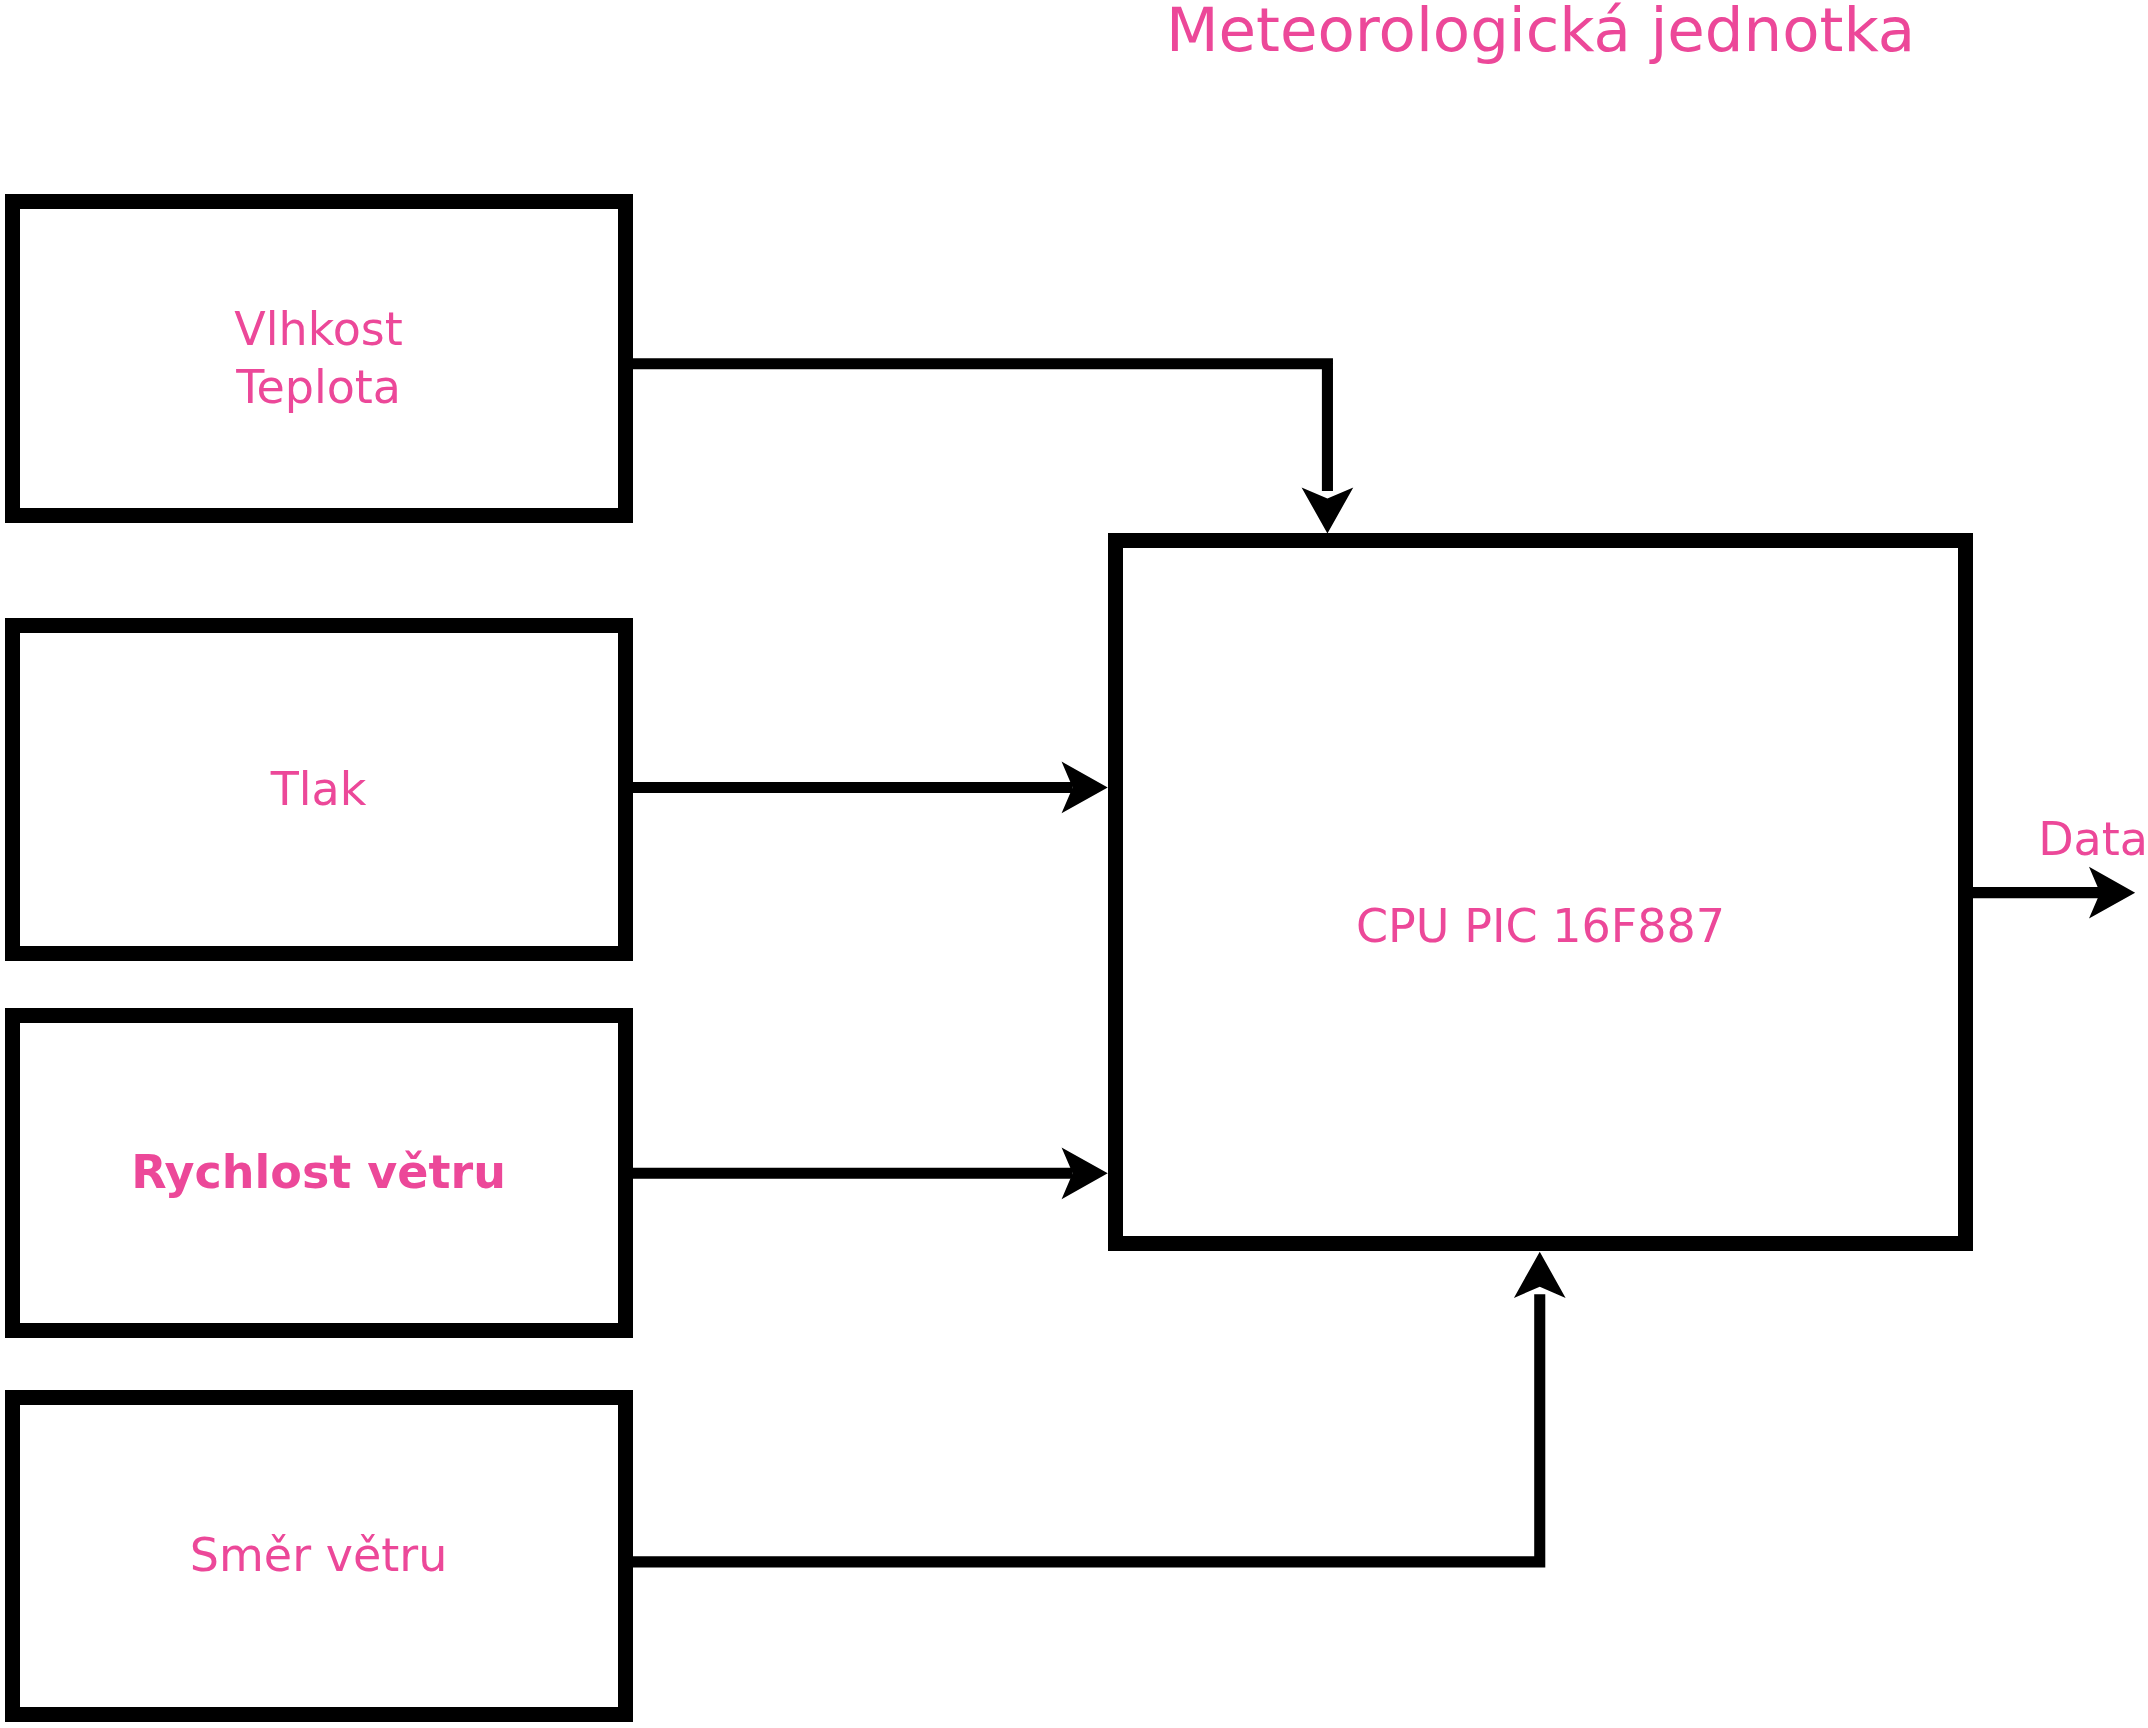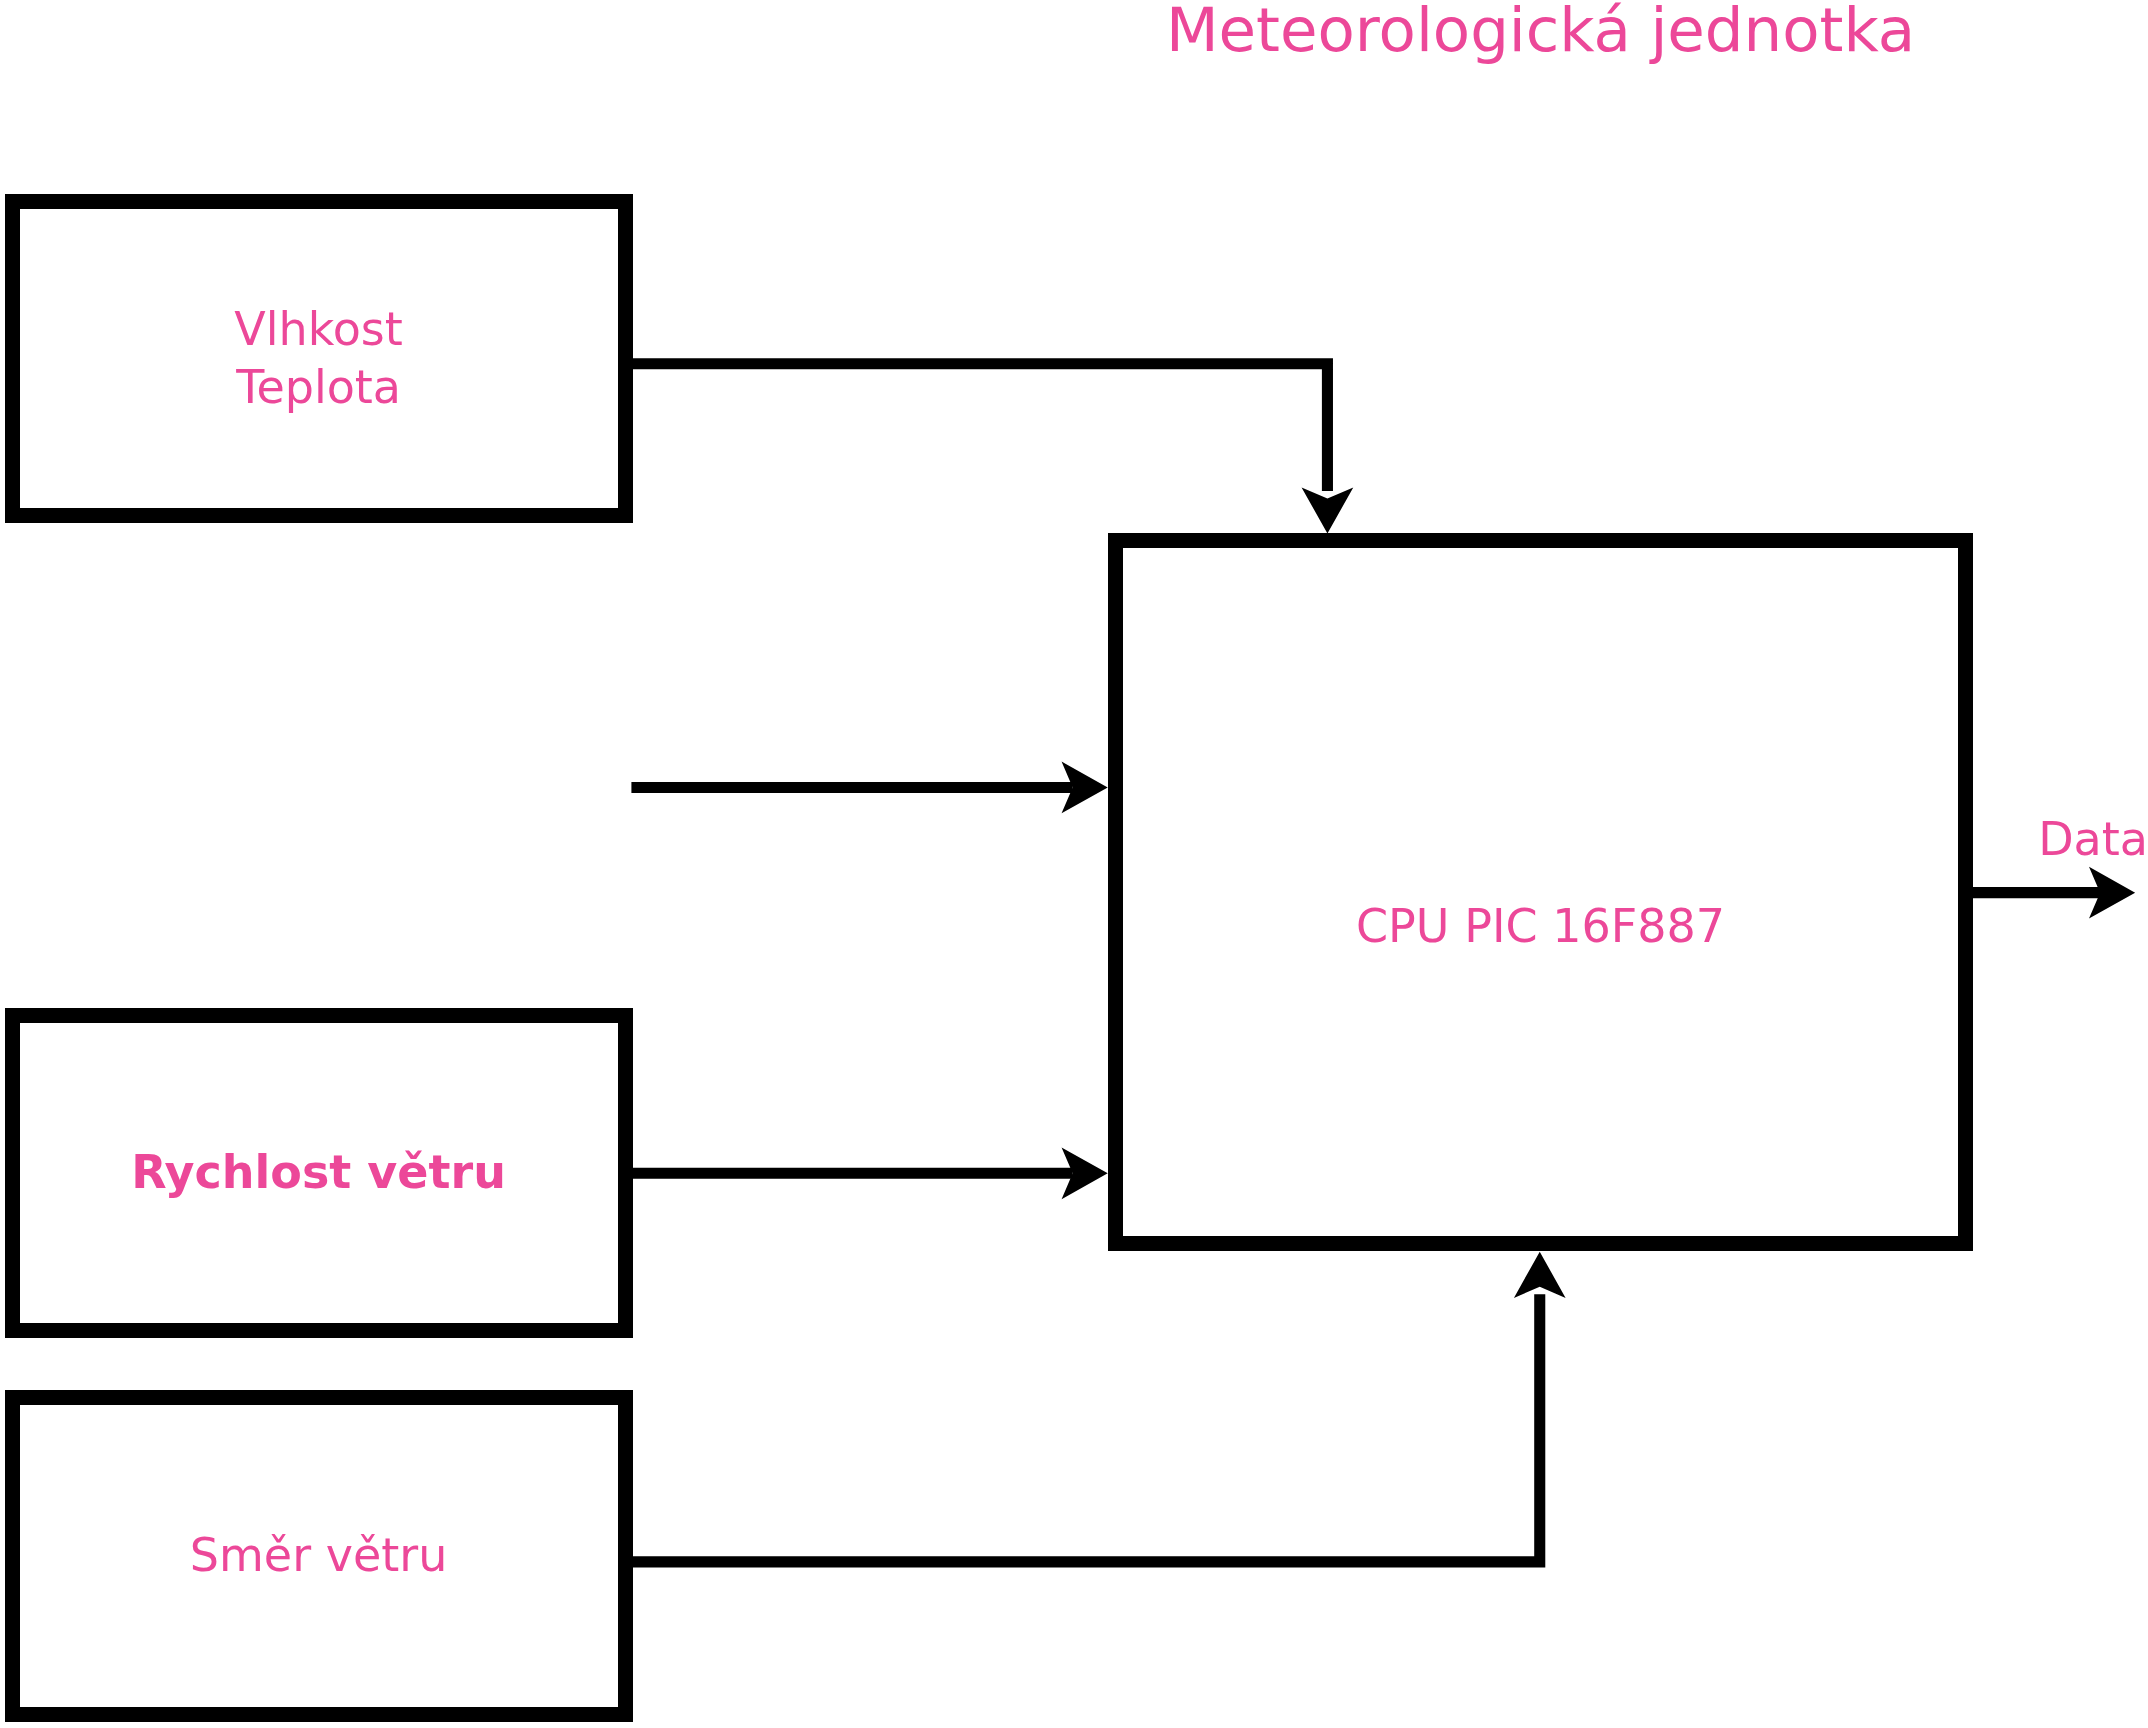--- a/index.html
+++ b/index.html
@@ -90,20 +90,23 @@
     </g>
   </svg>
 
   <div class="title">Meteorologická jednotka</div>
 
   <div class="box box-sensor1">
     <span>Vlhkost</span>
     <span>Teplota</span>
   </div>
 
+  <div class="box box-sensor2">
+    <span>Tlak</span>
+  </div>
 
   <div class="box box-sensor3">
     <span>Rychlost větru</span>
   </div>
 
   <div class="box box-sensor4">
     <span>Směr větru</span>
   </div>
 
   <div class="box box-cpu">

